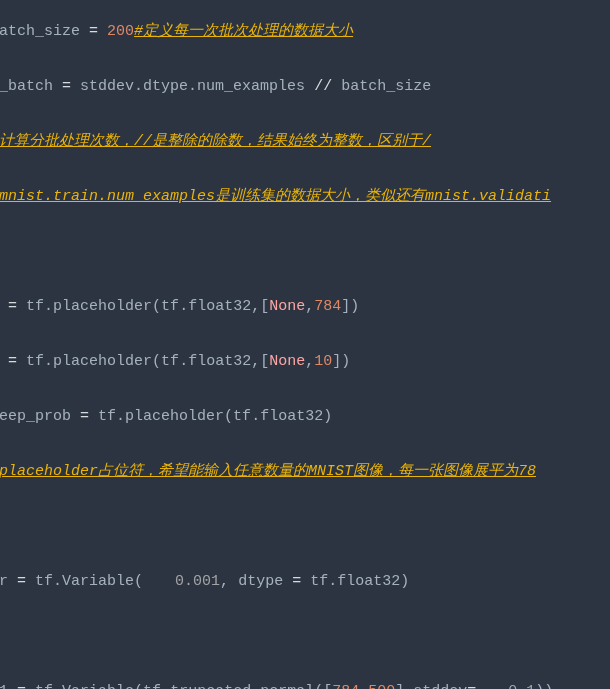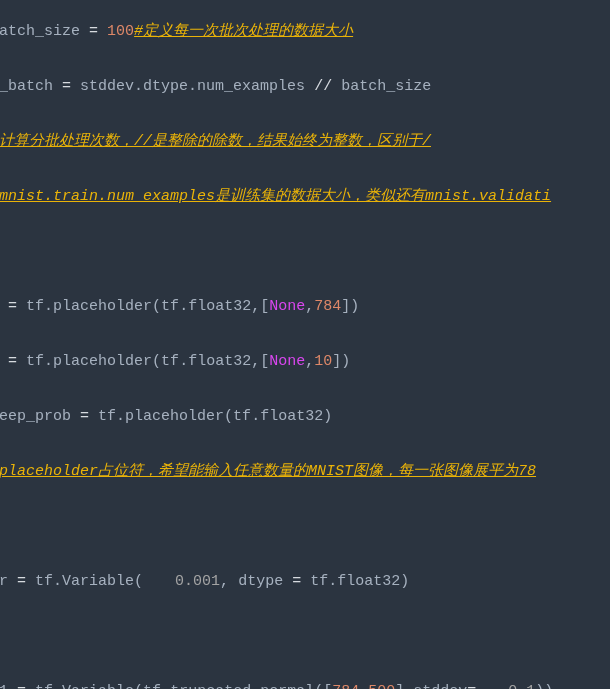--- a/index.html
+++ b/index.html
@@ -16,30 +16,30 @@
   .editor {
     white-space: pre;
     padding: 0;
     color: #a6b1bf;
   }
   .line { display: block; height: 27.5px; }
   .punc   { color: #a6b1bf; }
   .var    { color: #a6b1bf; }
   .op     { color: #d7dbe0; }
   .num    { color: #a3a3a3; margin-left: 32px; }
-  .none   { color: #d946ef; margin-top: 43px; }
+  .none   { color: #fca5a5; margin-top: 43px; }
   .jsnum  { color: #de8868; }
   .comment{ color: #eab308; font-style: italic; text-decoration: underline; }
   .call   { color: #a6b1bf; }
 </style>
 </head>
 <body>
 
 <div class="editor" style="margin-left: -10px; margin-top: -10px;">
-<span class="line"><span class="var">batch_size </span><span class="op">=</span><span class="var"> </span><span class="jsnum">100</span><span class="comment">#定义每一次批次处理的数据大小</span></span>
+<span class="line"><span class="var">batch_size </span><span class="op">=</span><span class="var"> </span><span class="jsnum">200</span><span class="comment">#定义每一次批次处理的数据大小</span></span>
 <span class="line"><span class="var">n_batch </span><span class="op">=</span><span class="var"> stddev</span><span class="punc">.</span><span class="var">dtype</span><span class="punc">.</span><span class="var">num_examples </span><span class="op">//</span><span class="var"> batch_size</span></span>
 <span class="line"><span class="comment">#计算分批处理次数，//是整除的除数，结果始终为整数，区别于/</span></span>
 <span class="line"><span class="comment">#mnist.train.num_examples是训练集的数据大小，类似还有mnist.validati</span></span>
 <span class="line"><span></span></span>
 <span class="line"><span class="var">x </span><span class="op">=</span><span class="var"> tf</span><span class="punc">.</span><span class="call">placeholder</span><span class="punc">(</span><span class="var">tf</span><span class="punc">.</span><span class="var">float32</span><span class="punc">,[</span><span class="none">None</span><span class="punc">,</span><span class="jsnum">784</span><span class="punc">])</span></span>
 <span class="line"><span class="var">y </span><span class="op">=</span><span class="var"> tf</span><span class="punc">.</span><span class="call">placeholder</span><span class="punc">(</span><span class="var">tf</span><span class="punc">.</span><span class="var">float32</span><span class="punc">,[</span><span class="none">None</span><span class="punc">,</span><span class="jsnum">10</span><span class="punc">])</span></span>
 <span class="line"><span class="var">keep_prob </span><span class="op">=</span><span class="var"> tf</span><span class="punc">.</span><span class="call">placeholder</span><span class="punc">(</span><span class="var">tf</span><span class="punc">.</span><span class="var">float32</span><span class="punc">)</span></span>
 <span class="line"><span class="comment">#placeholder占位符，希望能输入任意数量的MNIST图像，每一张图像展平为78</span></span>
 <span class="line"><span></span></span>
 <span class="line"><span class="var">lr </span><span class="op">=</span><span class="var"> tf</span><span class="punc">.</span><span class="call">Variable</span><span class="punc">(</span><span class="num">0.001</span><span class="punc">,</span><span class="var"> dtype </span><span class="op">=</span><span class="var"> tf</span><span class="punc">.</span><span class="var">float32</span><span class="punc">)</span></span>

